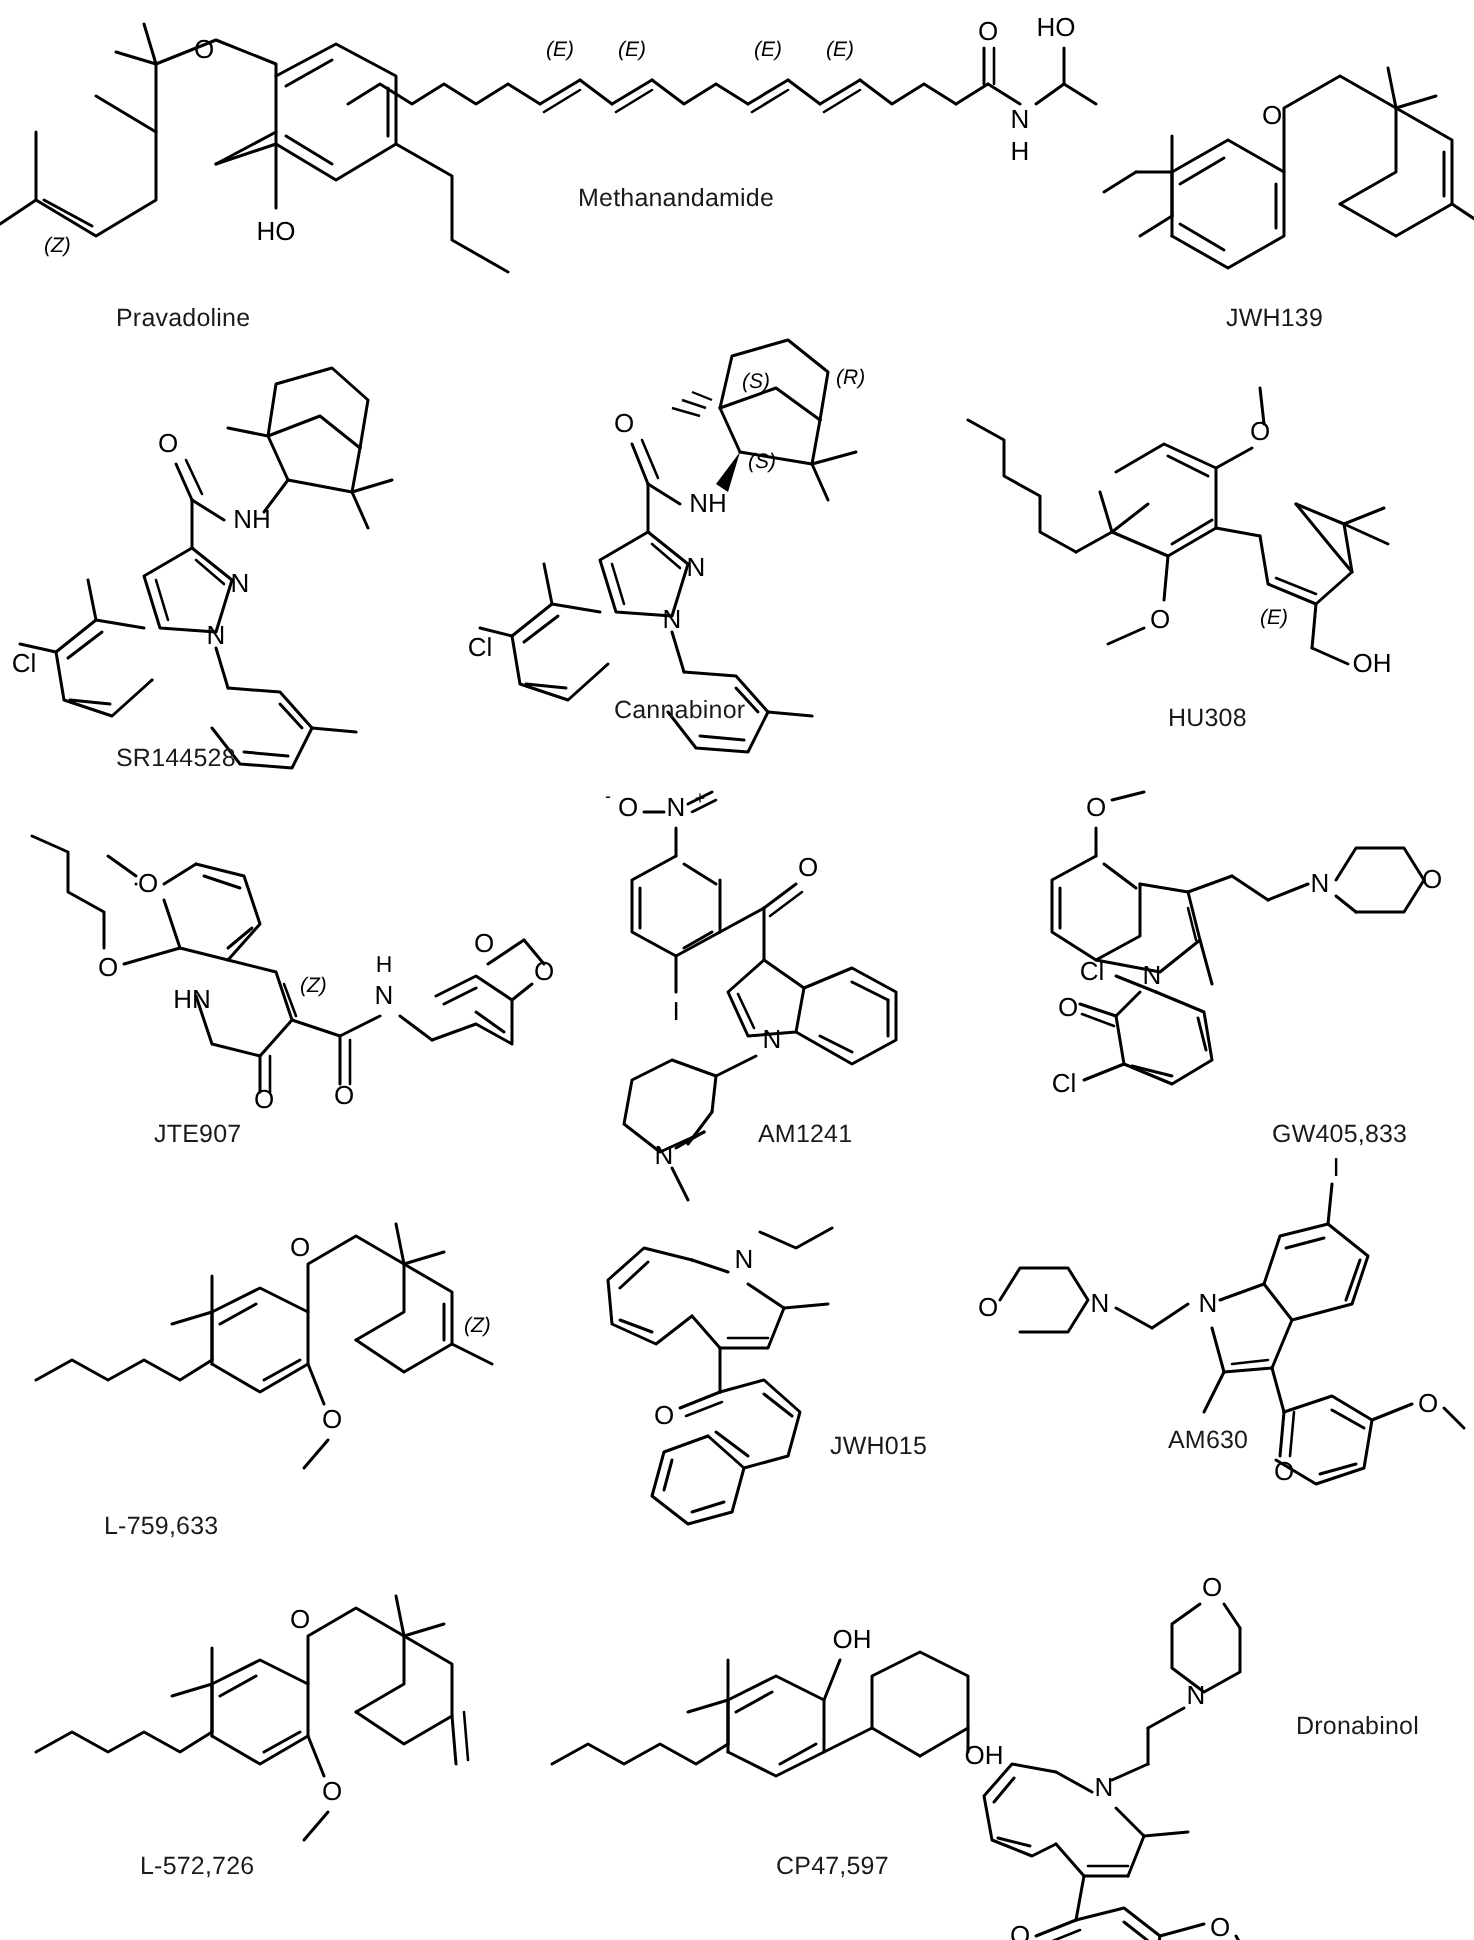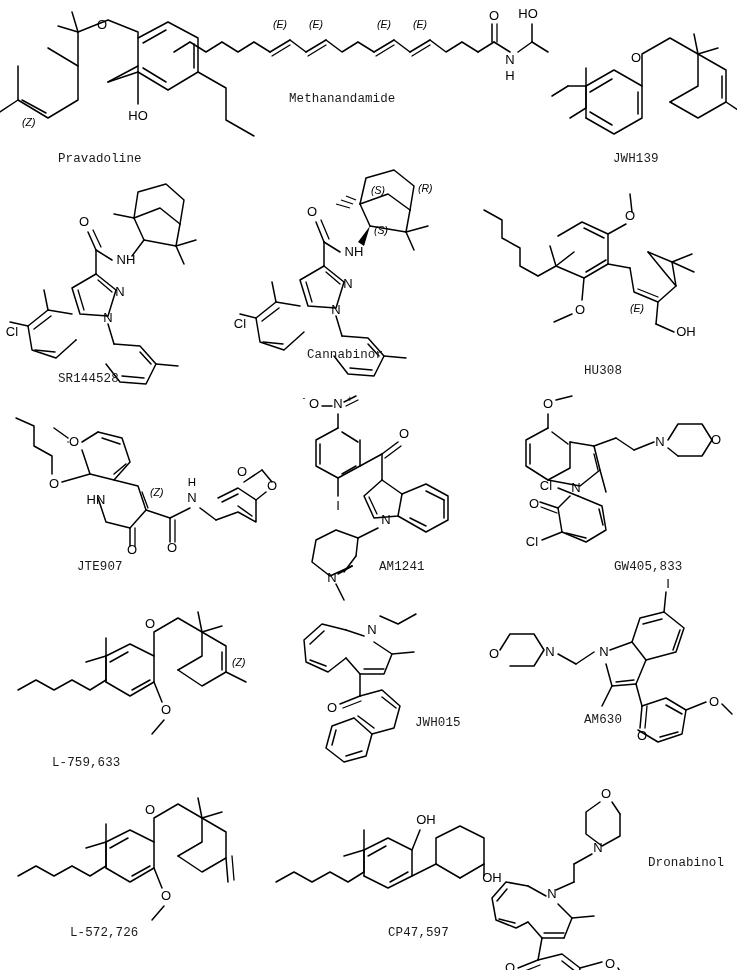--- a/index.html
+++ b/index.html
@@ -1,21 +1,21 @@
 <!DOCTYPE html>
 <html><head>
 <meta charset="utf-8">
 <style>
   html,body{margin:0;padding:0;background:#ffffff;}
   body{width:737px;height:970px;font-family:"Liberation Sans",sans-serif;
        color:#000;overflow:hidden;position:relative;}
   #sheet{position:relative;width:737px;height:970px;}
   .struct{position:absolute;}
   .struct svg{display:block;overflow:visible;}
-  .cap{position:absolute;font-family:Liberation Mono, monospace;font-size:12.5px;
+  .cap{position:absolute;font-family:Liberation Sans, sans-serif;font-size:12.5px;
        color:#1a1a1a;white-space:nowrap;letter-spacing:.1px;}
   svg text{font-family:"Liberation Sans",sans-serif;fill:#000;}
   svg .at{font-size:13px;}
   svg .atsm{font-size:11.5px;}
   svg .ster{font-size:10.5px;font-style:italic;}
   svg .chg{font-size:9px;}
   svg line,svg polyline,svg path,svg polygon{stroke:#000;}
   svg .b{stroke-width:1.5;fill:none;stroke-linecap:round;stroke-linejoin:round;}
   svg .bt{stroke-width:1.3;fill:none;stroke-linecap:round;stroke-linejoin:round;}
   svg .wdg{fill:#000;stroke:none;}
@@ -260,21 +260,21 @@
       <line class="b" x1="202" y1="72" x2="224" y2="82"></line>
 
       <line class="bt" x1="168" y1="99" x2="188" y2="107"></line>
       <text class="ster" x="160" y="122">(E)</text>
 
       <line class="b" x1="188" y1="112" x2="186" y2="134"></line>
       <line class="b" x1="186" y1="134" x2="204" y2="142"></line>
       <text class="at" x="216" y="146" text-anchor="middle">OH</text>
     </svg>
   </div>
-  <div class="cap" style="left:584px;top:364px">HU308</div>
+  <div class="cap" style="left:584px;top:352px">HU308</div>
 
   <div class="struct" style="left:10px;top:408px">
     <svg width="270" height="145" viewBox="0 0 270 145">
 
       <polyline class="b" points="6,10 24,18 24,38 42,48 42,66"></polyline>
       <text class="at" x="44" y="80" text-anchor="middle">O</text>
 
       <line class="b" x1="58" y1="34" x2="58" y2="34"></line>
       <text class="at" x="64" y="38" text-anchor="middle">O</text>
       <line class="b" x1="58" y1="30" x2="44" y2="20"></line>
@@ -397,21 +397,21 @@
 
       <polyline class="b" points="58,112 62,136 86,146 106,134 102,110 78,100"></polyline>
       <line class="b" x1="66" y1="137" x2="86" y2="142"></line>
       <line class="b" x1="103" y1="129" x2="99" y2="113"></line>
       <line class="b" x1="62" y1="136" x2="42" y2="144"></line>
       <text class="at" x="32" y="150" text-anchor="middle">Cl</text>
       <line class="b" x1="78" y1="100" x2="58" y2="92"></line>
       <text class="at" x="46" y="94" text-anchor="middle">Cl</text>
     </svg>
   </div>
-  <div class="cap" style="left:614px;top:560px">GW405,833</div>
+  <div class="cap" style="left:636px;top:560px">GW405,833</div>
 
   <div class="struct" style="left:6px;top:604px">
     <svg width="255" height="130" viewBox="0 0 255 130">
 
       <polyline class="b" points="12,86 30,76 48,86 66,76 84,86 100,76"></polyline>
 
       <line class="b" x1="100" y1="76" x2="100" y2="52"></line>
       <line class="b" x1="100" y1="52" x2="100" y2="34"></line>
       <line class="b" x1="100" y1="52" x2="80" y2="58"></line>
 

